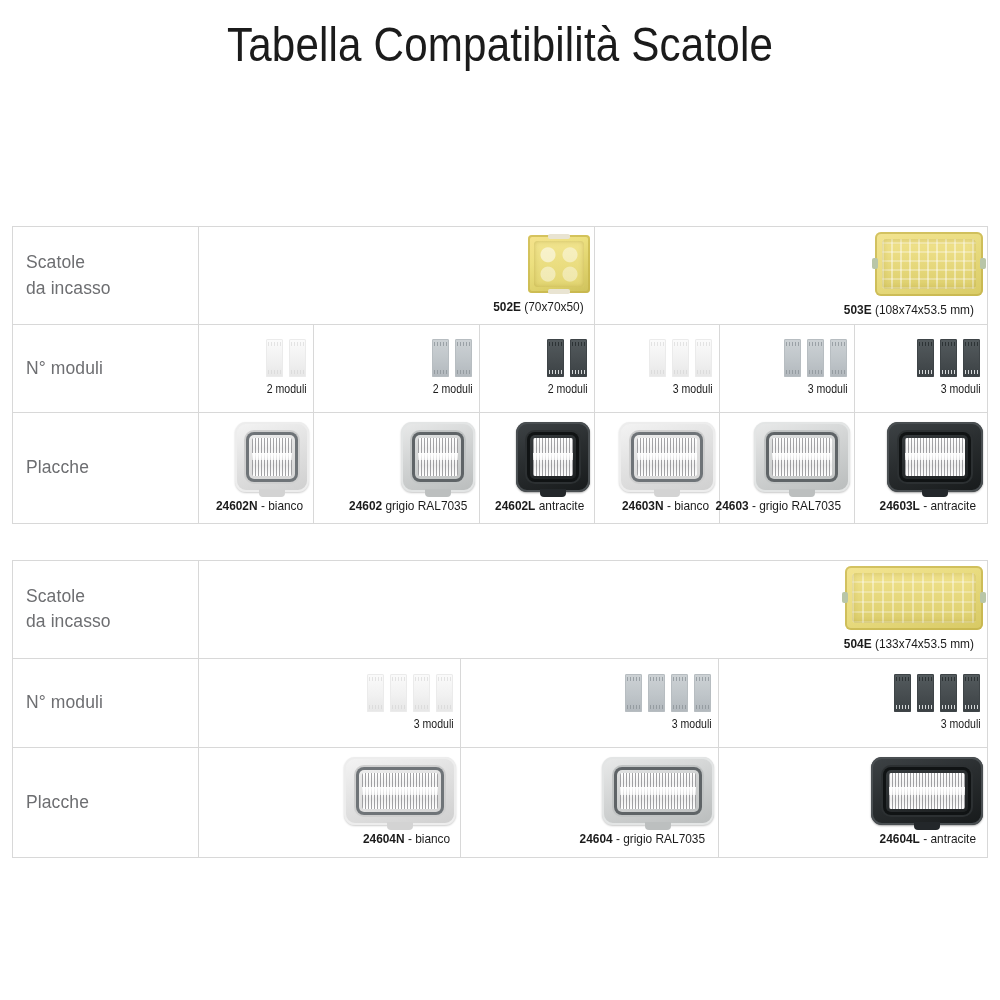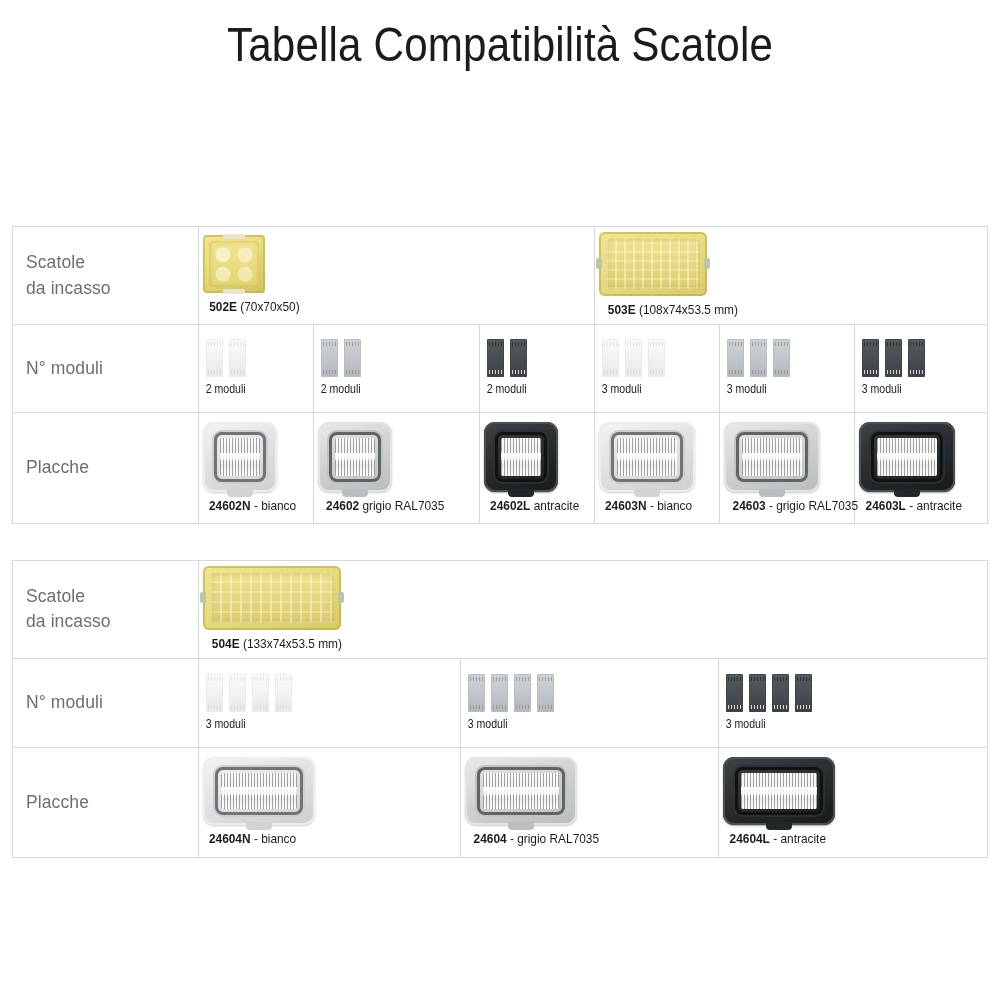--- a/index.html
+++ b/index.html
@@ -57,21 +57,21 @@
     line-height: 1.45;
     padding-left: 13px !important;
     letter-spacing: 0.1px;
   }
   .row-label span { display: block; }
 
   
   .cell-stack {
     display: flex;
     flex-direction: column;
-    align-items: flex-start;
+    align-items: flex-end;
     justify-content: center;
     height: 100%;
     box-sizing: border-box;
     padding: 5px 4px 6px;
   }
   .cap {
     font-family: "Liberation Sans", sans-serif;
     font-size: 12.5px;
     color: #1b1b1b;
     white-space: nowrap;

